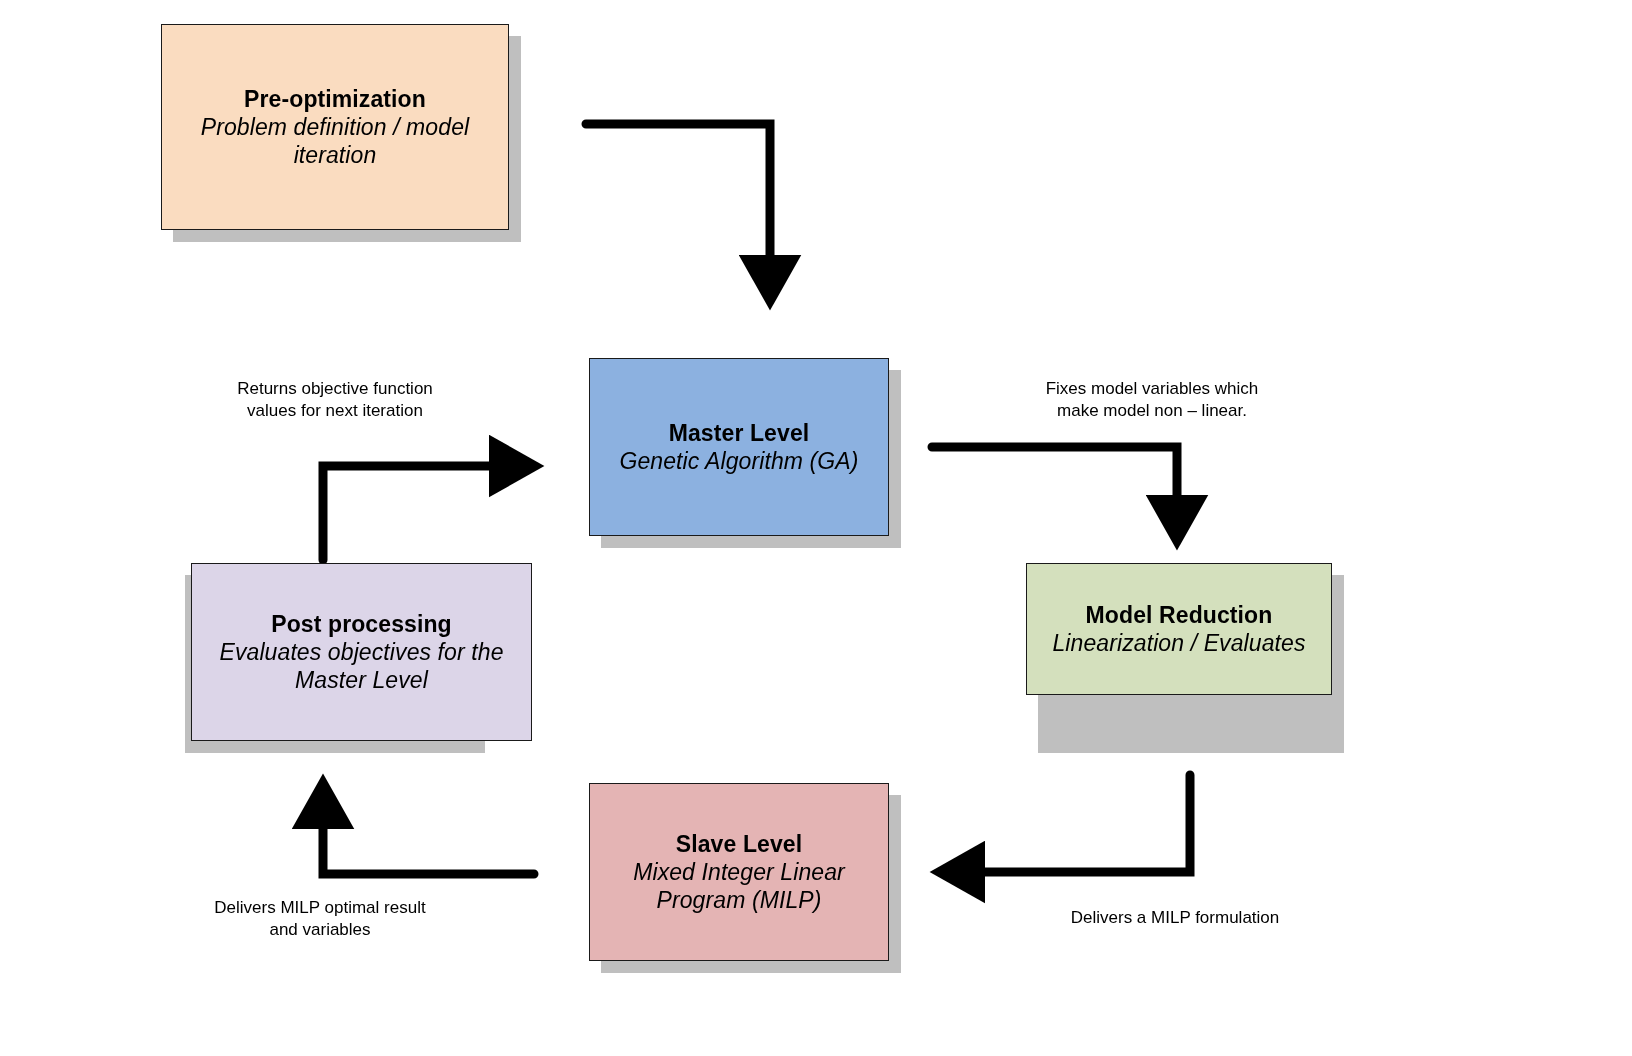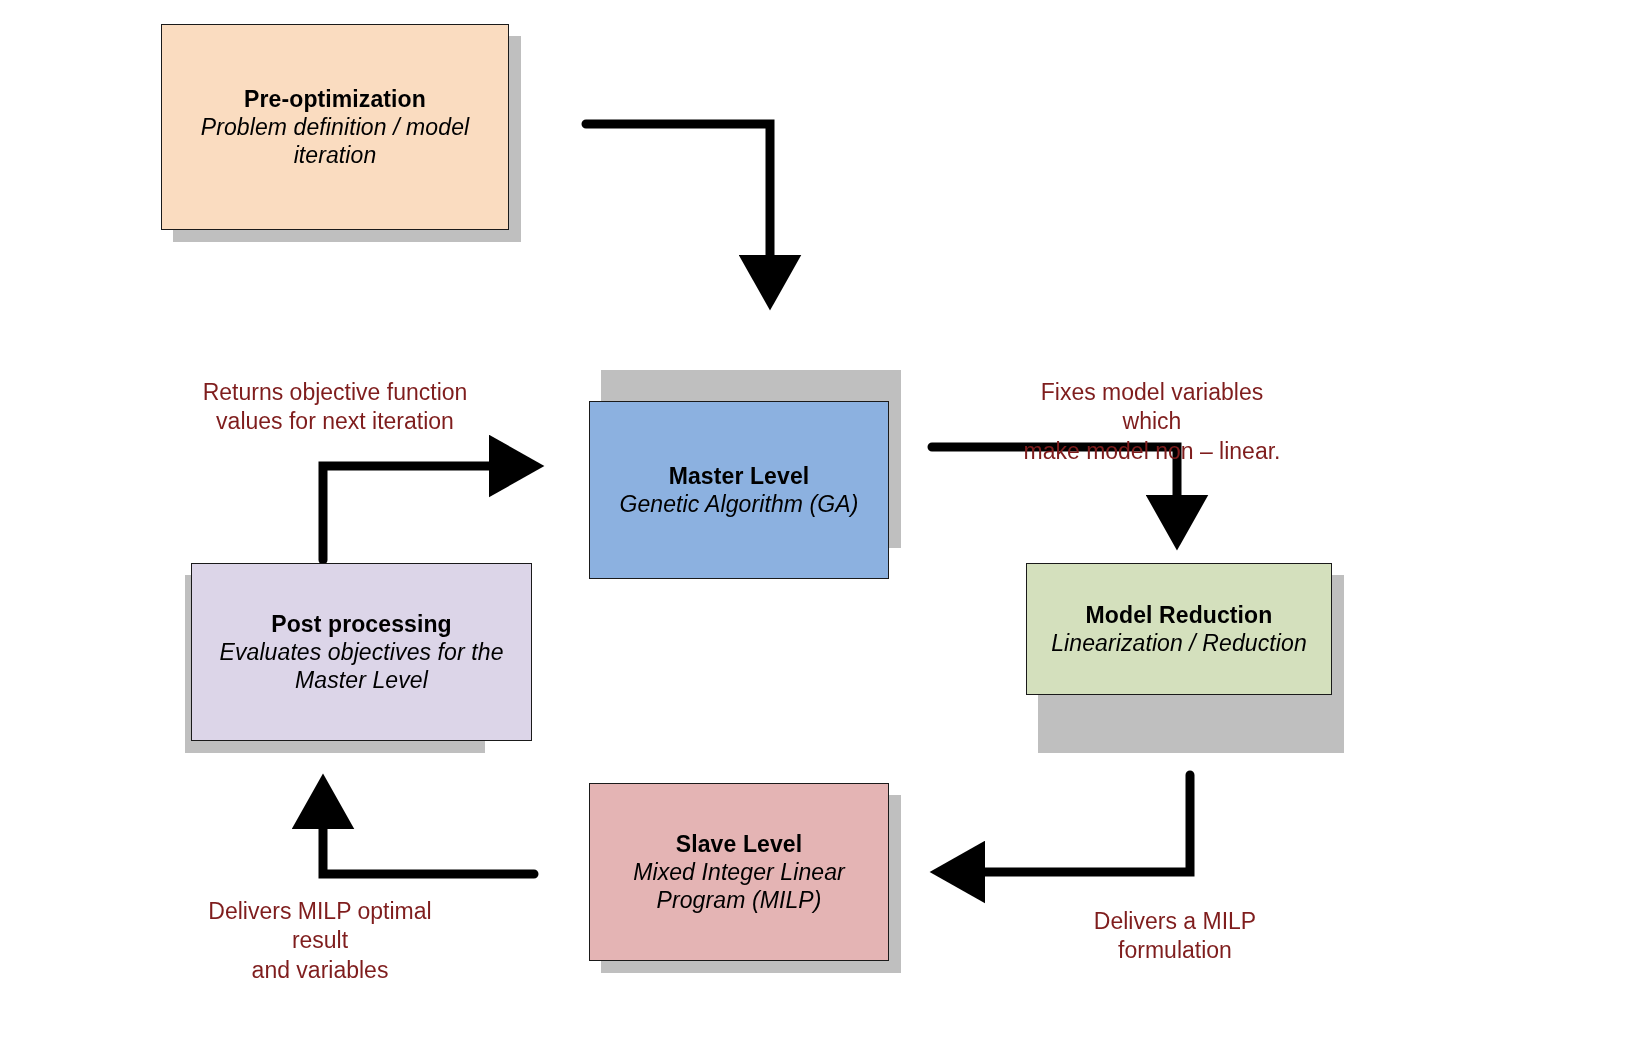--- a/index.html
+++ b/index.html
@@ -51,37 +51,37 @@
   .shadow {
     position: absolute;
     background: #bfbfbf;
     z-index: 2;
   }
 
   
   #node-pre        { left: 161px; top: 24px;  width: 348px; height: 206px; background: #fadcc0; }
   #shadow-pre      { left: 173px; top: 36px;  width: 348px; height: 206px; }
 
-  #node-master     { left: 589px; top: 358px; width: 300px; height: 178px; background: #8cb1e0; margin-top: 43px; }
+  #node-master     { left: 589px; top: 358px; width: 300px; height: 178px; background: #8cb1e0; }
   #shadow-master   { left: 601px; top: 370px; width: 300px; height: 178px; }
 
   #node-reduction  { left: 1026px; top: 563px; width: 306px; height: 132px; background: #d4e0bd; }
   #shadow-reduction{ left: 1038px; top: 575px; width: 306px; height: 178px; }
 
   #node-slave      { left: 589px; top: 783px; width: 300px; height: 178px; background: #e4b4b4; }
   #shadow-slave    { left: 601px; top: 795px; width: 300px; height: 178px; }
 
   #node-post       { left: 191px; top: 563px; width: 341px; height: 178px; background: #dcd5e8; }
   #shadow-post     { left: 185px; top: 575px; width: 300px; height: 178px; }
 
   
   .edge-label {
     position: absolute;
-    font-size: 23px;
-    color: #7f1d1d;
+    font-size: 17px;
+    color: #000000;
     text-align: center;
     line-height: 1.28;
     white-space: pre-line;
     z-index: 4;
   }
   #label-returns   { left: 195px;  top: 378px; width: 280px; }
   #label-fixes     { left: 1012px; top: 378px; width: 280px; }
   #label-delivers-milp { left: 180px;  top: 897px; width: 280px; }
   #label-delivers-form { left: 1045px; top: 907px; width: 260px; }
 
@@ -128,21 +128,21 @@
     <div class="subtitle">Problem definition / model iteration</div>
   </div>
 
   <div class="node" id="node-master">
     <div class="title">Master Level</div>
     <div class="subtitle">Genetic Algorithm (GA)</div>
   </div>
 
   <div class="node" id="node-reduction">
     <div class="title">Model Reduction</div>
-    <div class="subtitle">Linearization / Reduction</div>
+    <div class="subtitle">Linearization / Evaluates</div>
   </div>
 
   <div class="node" id="node-slave">
     <div class="title">Slave Level</div>
     <div class="subtitle">Mixed Integer Linear Program (MILP)</div>
   </div>
 
   <div class="node" id="node-post">
     <div class="title">Post processing</div>
     <div class="subtitle">Evaluates objectives for the Master Level</div>

